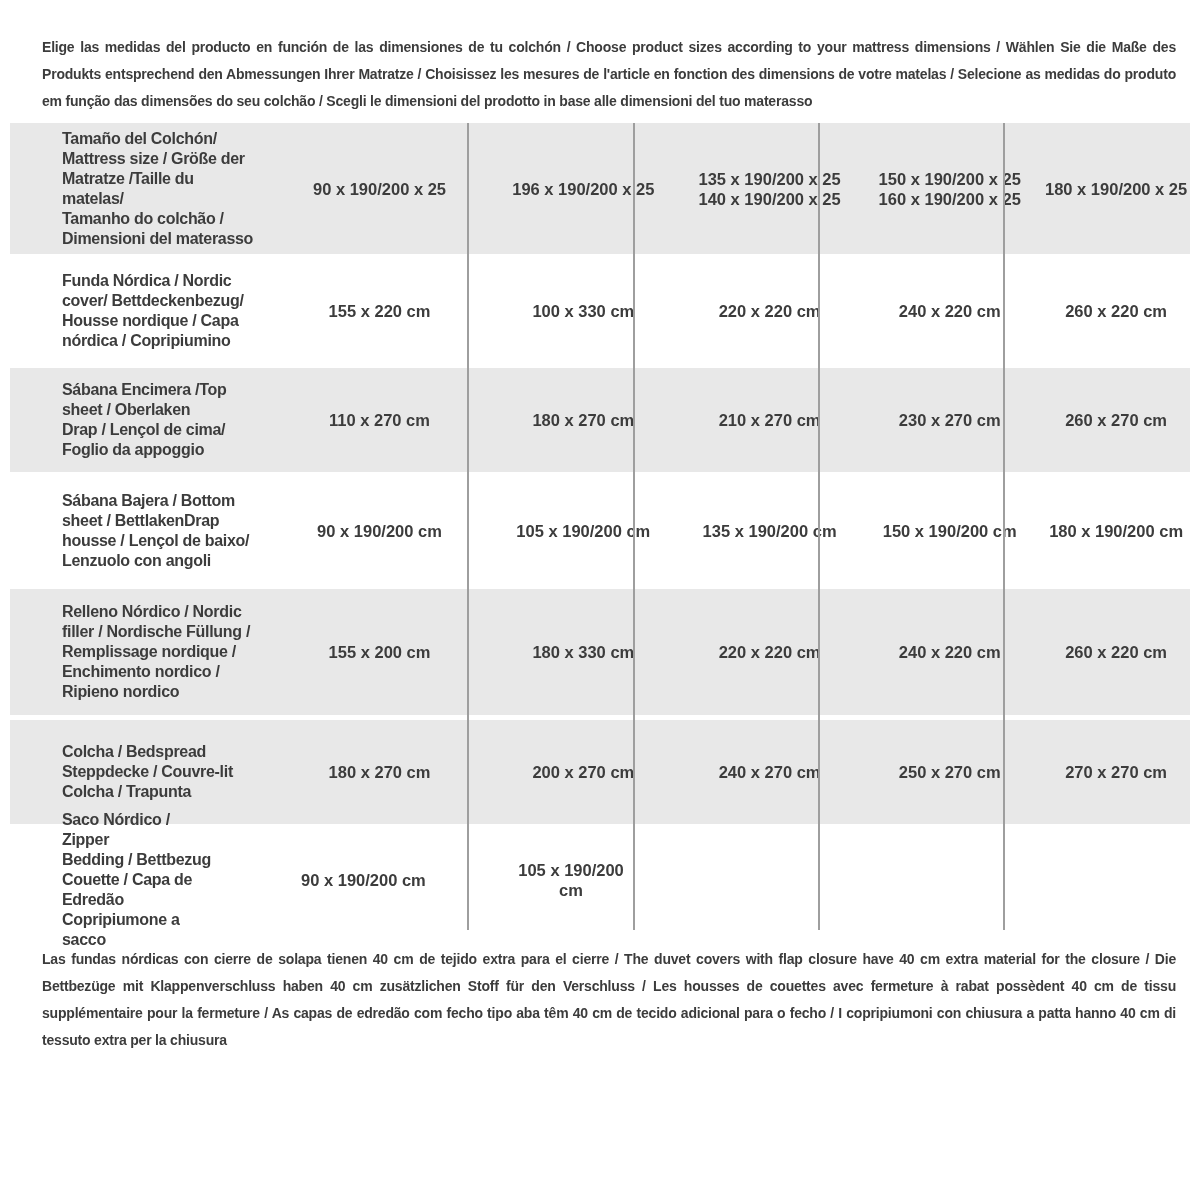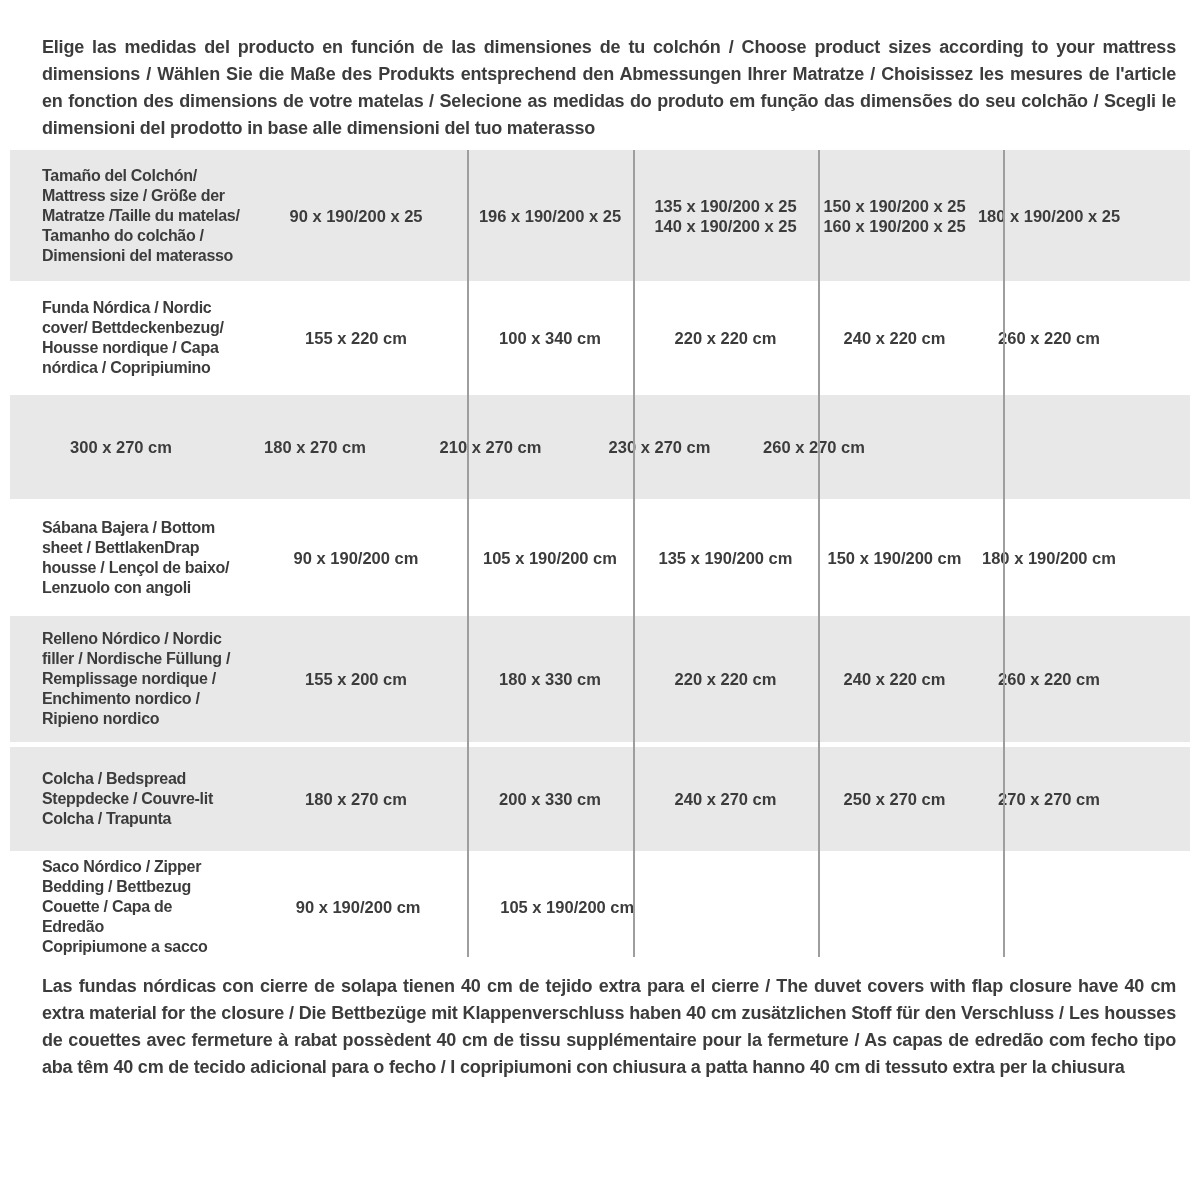--- a/index.html
+++ b/index.html
@@ -3,33 +3,33 @@
 <meta charset="utf-8">
 <style>
   html,body{margin:0;padding:0;}
   body{
     width:1200px;height:1200px;background:#ffffff;
     font-family:"Liberation Sans", sans-serif;
     font-weight:bold;color:#3c3c3c;
     -webkit-font-smoothing:antialiased;
   }
   .para{
-    font-size:18px;line-height:27px;letter-spacing:-0.2px;
+    font-size:14px;line-height:27px;letter-spacing:-0.2px;
     text-align:justify;margin:0 24px 0 42px;
   }
   .intro{padding-top:34px;}
   .footer-note{margin-top:16px;}
   .size-table{position:relative;margin:8px 10px 0 10px;width:1180px;}
   .row{display:flex;margin-bottom:5px;}
   .row:last-child{margin-bottom:0;gap:36px;}
   .row.gray{background:#e8e8e8;}
   .cell{
     display:flex;align-items:center;justify-content:center;
     text-align:center;font-size:16.5px;line-height:20px;
-    white-space:pre-line;box-sizing:border-box;
+    white-space:pre-line;box-sizing:border-box;margin-left:20px;
   }
   .label{
     width:235px;justify-content:flex-start;text-align:left;
     padding-left:32px;font-size:16px;letter-spacing:-0.3px;line-height:20px;
   }
   .c1{width:222px}.c2{width:166px}.c3{width:185px}.c4{width:153px}.c5{width:156px}
   .r0{height:131px}.r1{height:104px}.r2{height:104px}.r3{height:107px}
   .r4{height:126px}.r5{height:98px}.r6{height:104px}.r7{height:101px}
   .vline{position:absolute;top:0;bottom:0;width:2px;background:#9e9e9e;z-index:2;}
   .v1{left:457px}.v2{left:623px}.v3{left:808px}.v4{left:993px}
@@ -61,28 +61,32 @@
 160 x 190/200 x 25</div>
       <div class="cell c5">180 x 190/200 x 25</div>
     </div>
 
     <div class="row r1">
       <div class="cell label">Funda Nórdica /  Nordic
 cover/ Bettdeckenbezug/
 Housse nordique  / Capa
 nórdica / Copripiumino</div>
       <div class="cell c1">155 x 220 cm</div>
-      <div class="cell c2">100 x 340 cm</div>
+      <div class="cell c2">100 x 330 cm</div>
       <div class="cell c3">220 x 220 cm</div>
       <div class="cell c4">240 x 220 cm</div>
       <div class="cell c5">260 x 220 cm</div>
     </div>
 
     <div class="row gray r2">
-      <div class="cell c1">300 x 270 cm</div>
+      <div class="cell label">Sábana Encimera /Top
+sheet / Oberlaken
+Drap / Lençol de cima/
+Foglio da appoggio</div>
+      <div class="cell c1">110 x 270 cm</div>
       <div class="cell c2">180 x 270 cm</div>
       <div class="cell c3">210 x 270 cm</div>
       <div class="cell c4">230 x 270 cm</div>
       <div class="cell c5">260 x 270 cm</div>
     </div>
 
     <div class="row r3">
       <div class="cell label">Sábana Bajera / Bottom
 sheet / BettlakenDrap
 housse / Lençol de baixo/
@@ -106,21 +110,21 @@
       <div class="cell c4">240 x 220 cm</div>
       <div class="cell c5">260 x 220 cm</div>
     </div>
 
 
     <div class="row gray r6">
       <div class="cell label">Colcha / Bedspread
 Steppdecke / Couvre-lit
 Colcha / Trapunta</div>
       <div class="cell c1">180 x 270 cm</div>
-      <div class="cell c2">200 x 330 cm</div>
+      <div class="cell c2">200 x 270 cm</div>
       <div class="cell c3">240 x 270 cm</div>
       <div class="cell c4">250 x 270 cm</div>
       <div class="cell c5">270 x 270 cm</div>
     </div>
 
     <div class="row r7">
       <div class="cell label">Saco Nórdico / Zipper
 Bedding / Bettbezug
 Couette  / Capa de Edredão
 Copripiumone a sacco</div>

